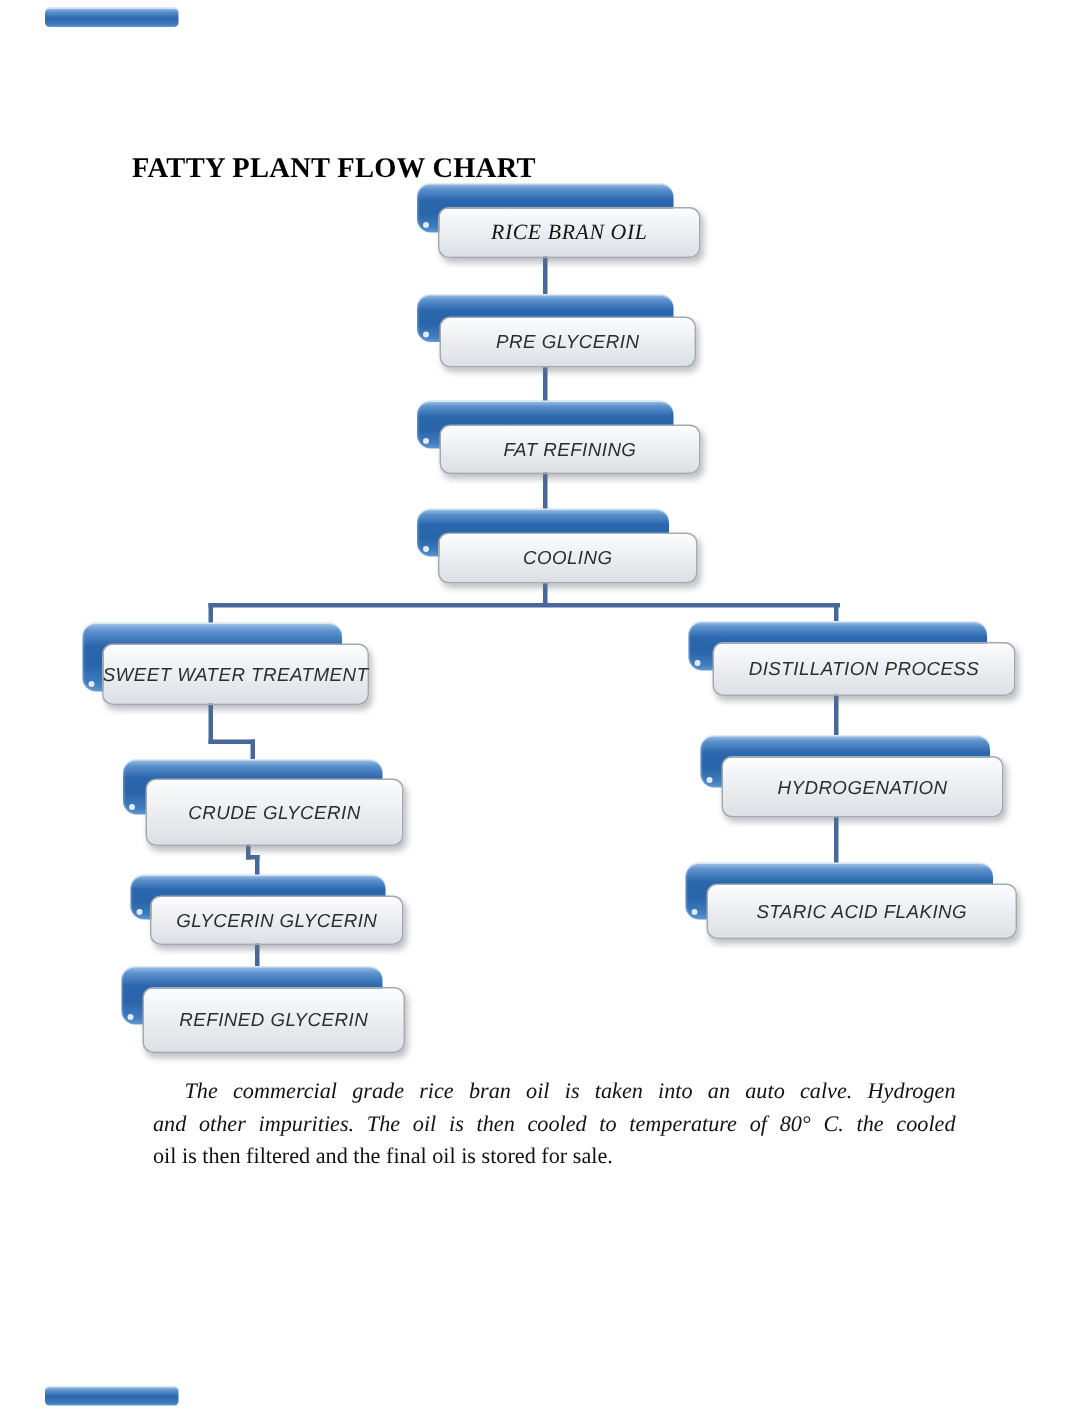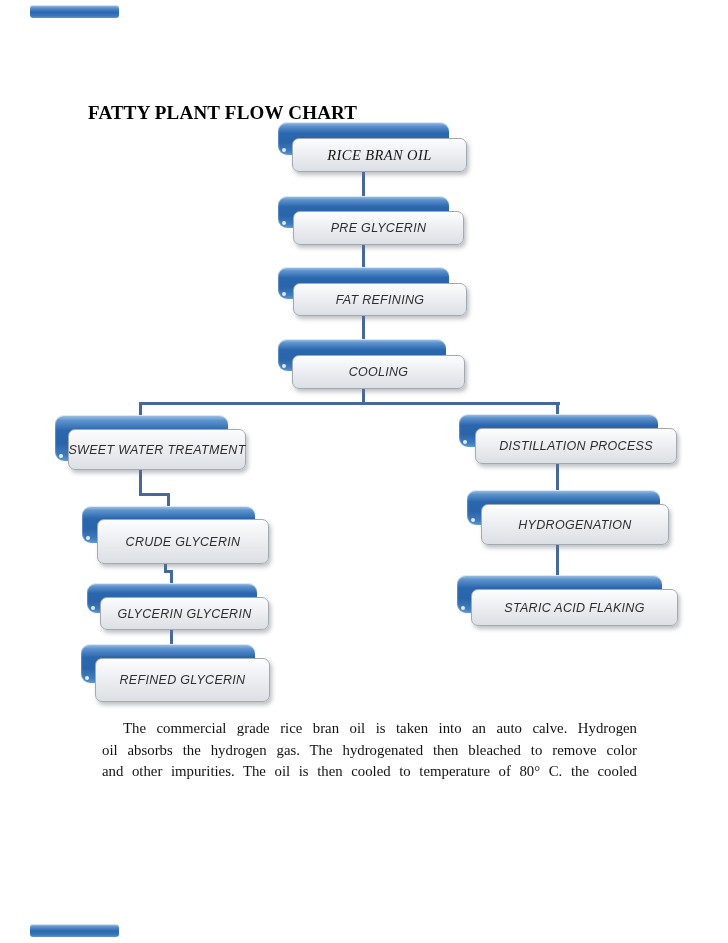--- a/index.html
+++ b/index.html
@@ -43,21 +43,21 @@
   }
   .panel.serif{
     font-family:"Liberation Serif",serif;font-size:14.5px;
     letter-spacing:.4px;color:#141414;
   }
   .body-text{
     position:absolute;left:102px;top:718px;width:535px;
     font-family:"Liberation Serif",serif;font-size:14.8px;line-height:21.6px;color:#111;
   }
   .pline{text-align:justify;}
-  .pline.just{text-align-last:justify;}
+  .pline.just{text-align-last:justify;font-style:italic;}
   .pline.first{text-indent:21px;}
 </style>
 </head>
 <body>
 
 <div class="page">
 
   <div class="bleed top"></div>
   <div class="bleed bottom"></div>
 
@@ -122,17 +122,17 @@
     <div class="bar3d" style="left:467px;top:490px;width:193px;height:35px"></div>
     <div class="panel" style="left:481px;top:504px;width:186px;height:39px">HYDROGENATION</div>
   </div>
   <div class="node">
     <div class="bar3d" style="left:457px;top:575px;width:205px;height:38px"></div>
     <div class="panel" style="left:471px;top:589px;width:205px;height:35px">STARIC ACID FLAKING</div>
   </div>
 
   <div class="body-text">
     <div class="pline just first">The commercial grade rice bran oil is taken into an auto calve. Hydrogen</div>
-    <div class="pline just">oil absorbs the hydrogen gas. The hydrogenated then bleached to remove color</div>
     <div class="pline just">and other impurities. The oil is then cooled to temperature of 80° C. the cooled</div>
+    <div class="pline">oil is then filtered and the final oil is stored for sale.</div>
   </div>
 
 </div>
 
 </body></html>

